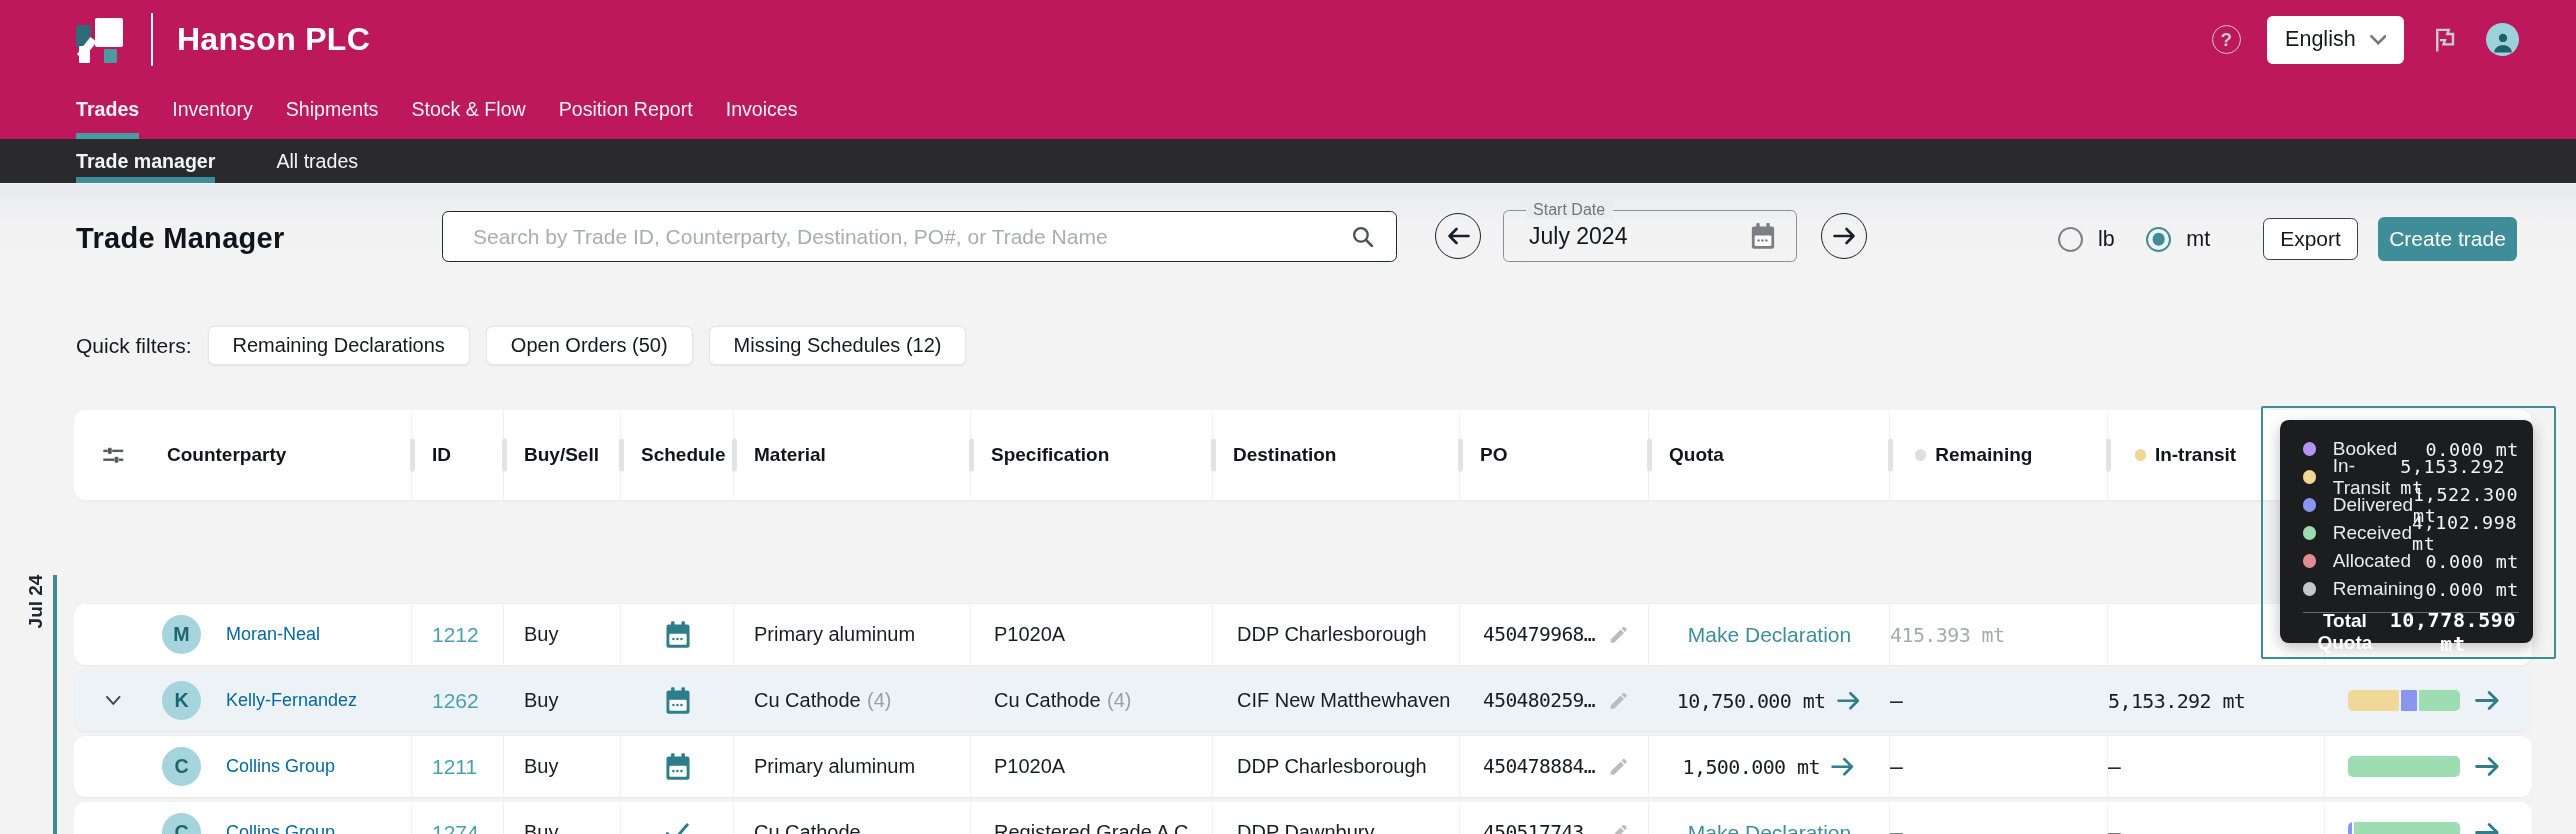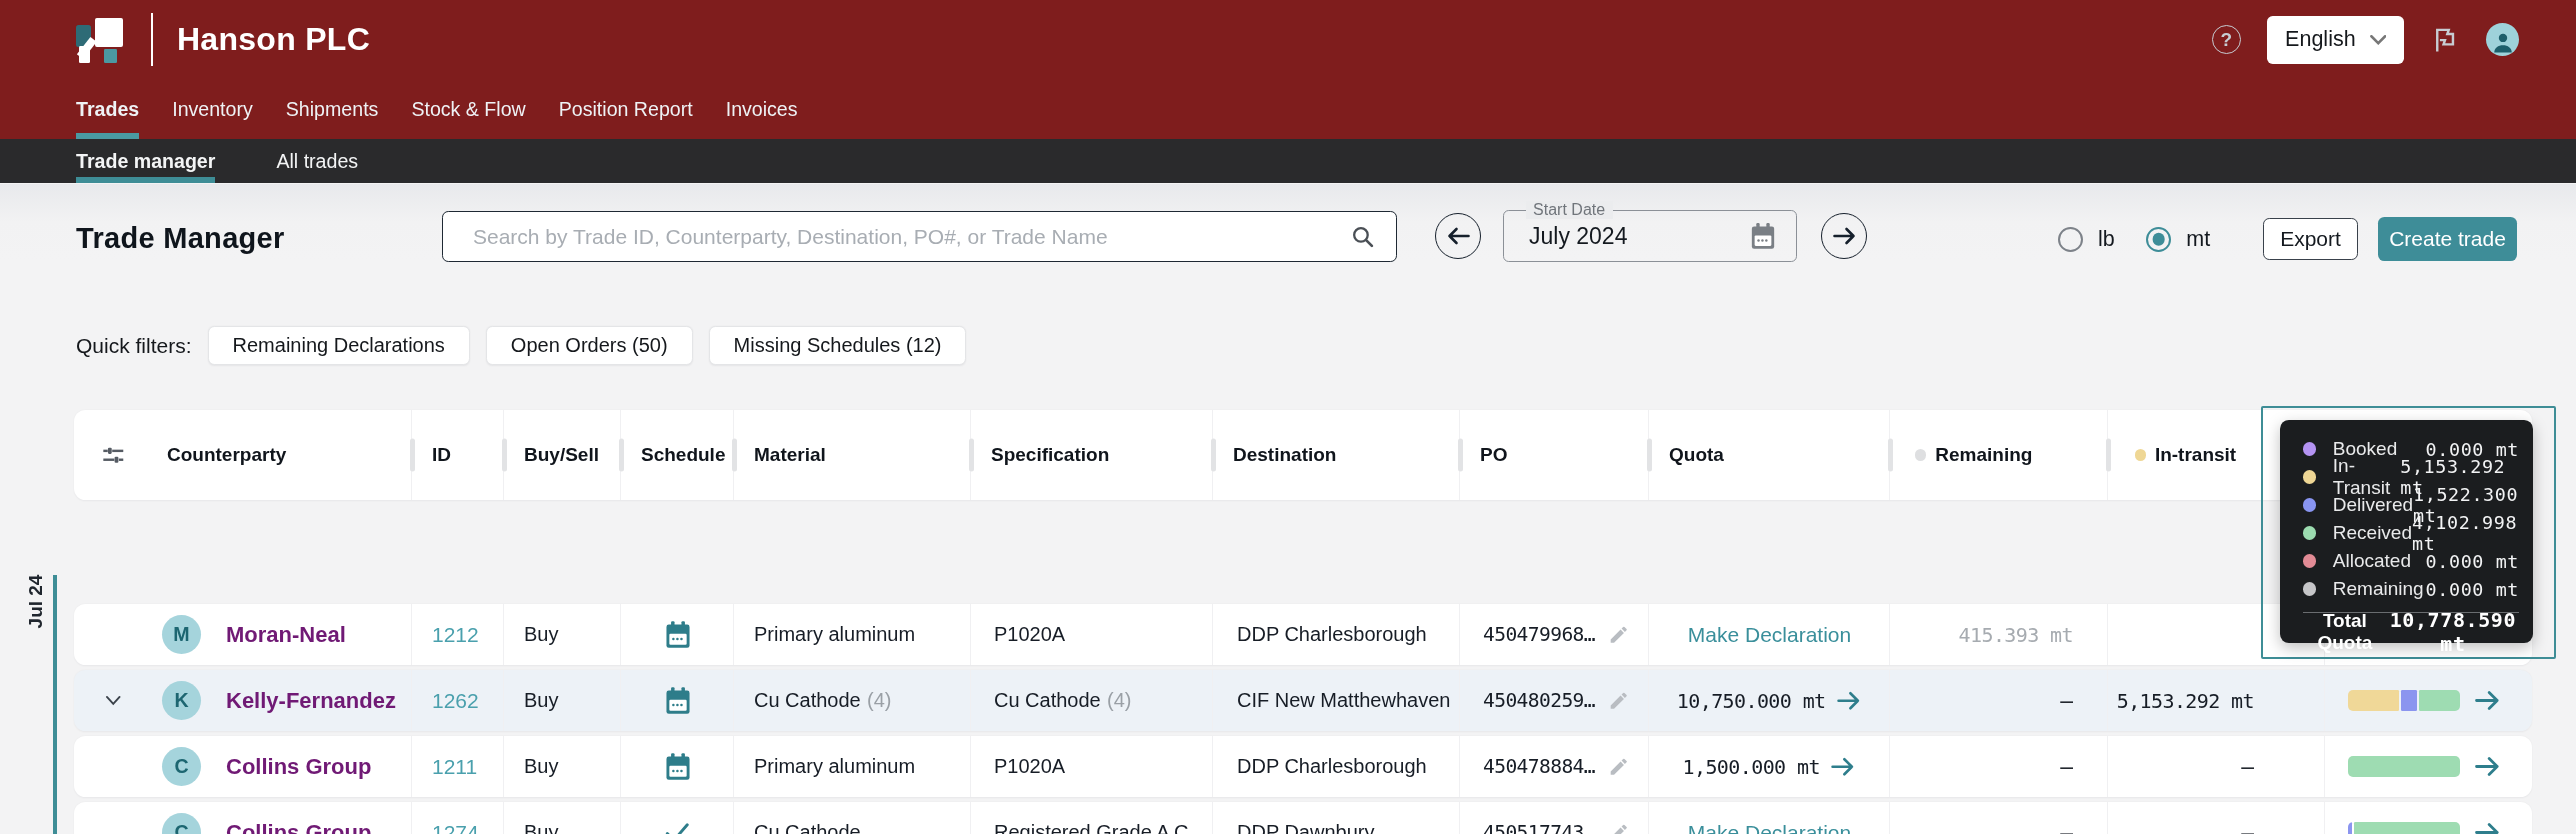--- a/index.html
+++ b/index.html
@@ -1,21 +1,21 @@
 <!DOCTYPE html>
 <html style="font-size:10px"><head>
 <meta charset="utf-8">
 <style>
   html,body{margin:0;padding:0;background:#d8d8da;}
   *{box-sizing:border-box;}
   .page{position:relative;width:2576px;height:834px;overflow:hidden;
         font-family:"Liberation Sans",sans-serif;background:#f3f3f4;}
 
   
-  .appbar{position:absolute;left:0;top:0;width:100%;height:139px;background:#7f1d1d;z-index:3;}
+  .appbar{position:absolute;left:0;top:0;width:100%;height:139px;background:#be185d;z-index:3;}
   .brandrow{position:absolute;left:0;top:0;width:100%;height:79px;display:flex;align-items:center;padding:0 57px 0 75px;}
   .logo{width:52px;height:51px;position:relative;flex:0 0 auto;}
   .logo .l-white-top{position:absolute;left:20px;top:3.8px;width:28px;height:29px;background:#fff;border-radius:1.9px;}
   .logo .l-teal-left{position:absolute;left:1.3px;top:11.4px;width:15px;height:21.5px;background:#2E6B76;border-radius:2.5px 2.5px 6.3px 2.5px;}
   .logo .l-white-bottom{position:absolute;left:3.8px;top:32px;width:11.4px;height:16.5px;background:#fff;border-radius:1.3px;}
   .logo .l-diag{position:absolute;left:7.6px;top:23px;width:7.6px;height:21.5px;background:#fff;transform:rotate(38deg);}
   .logo .l-teal-sq{position:absolute;left:29px;top:35px;width:12.7px;height:14px;background:#4B99A2;border-radius:1.3px;}
   .brand-divider{width:1.9px;height:53px;background:#fff;margin:0 24px;flex:0 0 auto;}
   .brand-title{color:#fff;font-size:32px;font-weight:bold;letter-spacing:0.3px;}
   .appbar-right{margin-left:auto;display:flex;align-items:center;gap:26.6px;}
@@ -88,25 +88,25 @@
   .thead .cell.sep::before{content:'';position:absolute;right:-3.2px;top:50%;transform:translateY(-50%);
         width:5.7px;height:33px;border-radius:3.2px;background:#E2E3E5;z-index:2;}
   .hdot{width:11.4px;height:11.4px;border-radius:50%;margin-right:8.9px;flex:0 0 auto;}
 
   .row{height:61px;background:#fff;border-radius:11.4px;box-shadow:0 0.6px 1.9px rgba(16,24,40,.05);margin-bottom:5px;}
   .row.highlight{background:#EDF2F7;}
   .row .cell{position:relative;display:flex;align-items:center;height:100%;font-size:20px;color:#171D26;padding-left:20px;overflow:hidden;}
   .row .cell.c-expander{justify-content:center;padding-left:0;}
   .row .cell.c-schedule{justify-content:center;padding-left:0;}
   .row .cell.c-quota{justify-content:center;padding-left:0;gap:10px;}
-  .row .cell.c-right{justify-content:flex-end;padding-right:35px;padding-left:0;}
+  .row .cell.c-right{justify-content:flex-start;padding-right:35px;padding-left:0;}
   .row .cell.c-intransit{padding-right:71px;}
   .avatar-chip{width:39px;height:39px;border-radius:50%;background:#A5D4DC;color:#1D6671;font-weight:bold;font-size:19.6px;
                display:flex;align-items:center;justify-content:center;margin-right:25px;flex:0 0 auto;}
-  .cp-name{font-weight:bold;font-size:22px;color:#701a75;white-space:nowrap;}
+  .cp-name{font-weight:normal;font-size:18px;color:#0369a1;white-space:nowrap;}
   .id-link{color:#4AA0AD;font-size:21px;cursor:pointer;}
   .note{color:#9AA0A6;margin-left:6.3px;}
   .mono{font-family:"DejaVu Sans Mono",monospace;letter-spacing:-0.6px;}
   .po-text{font-size:19.6px;}
   .pencil{margin-left:12.7px;flex:0 0 auto;cursor:pointer;}
   .decl-link{color:#3A8F9B;font-size:21px;cursor:pointer;white-space:nowrap;}
   .muted{color:#A6ABB0;}
   .dash{font-size:23px;color:#22272E;}
   .truncate{white-space:nowrap;text-overflow:ellipsis;overflow:hidden;max-width:215px;display:block;}
 

